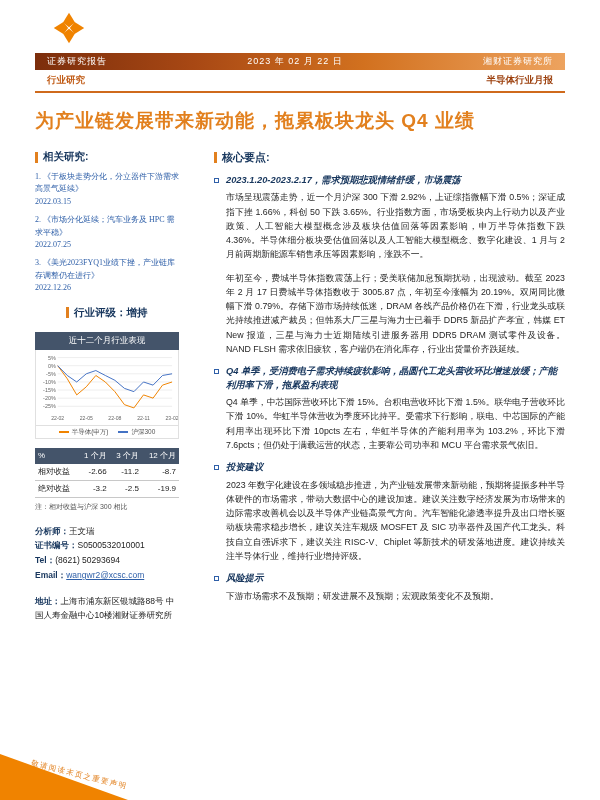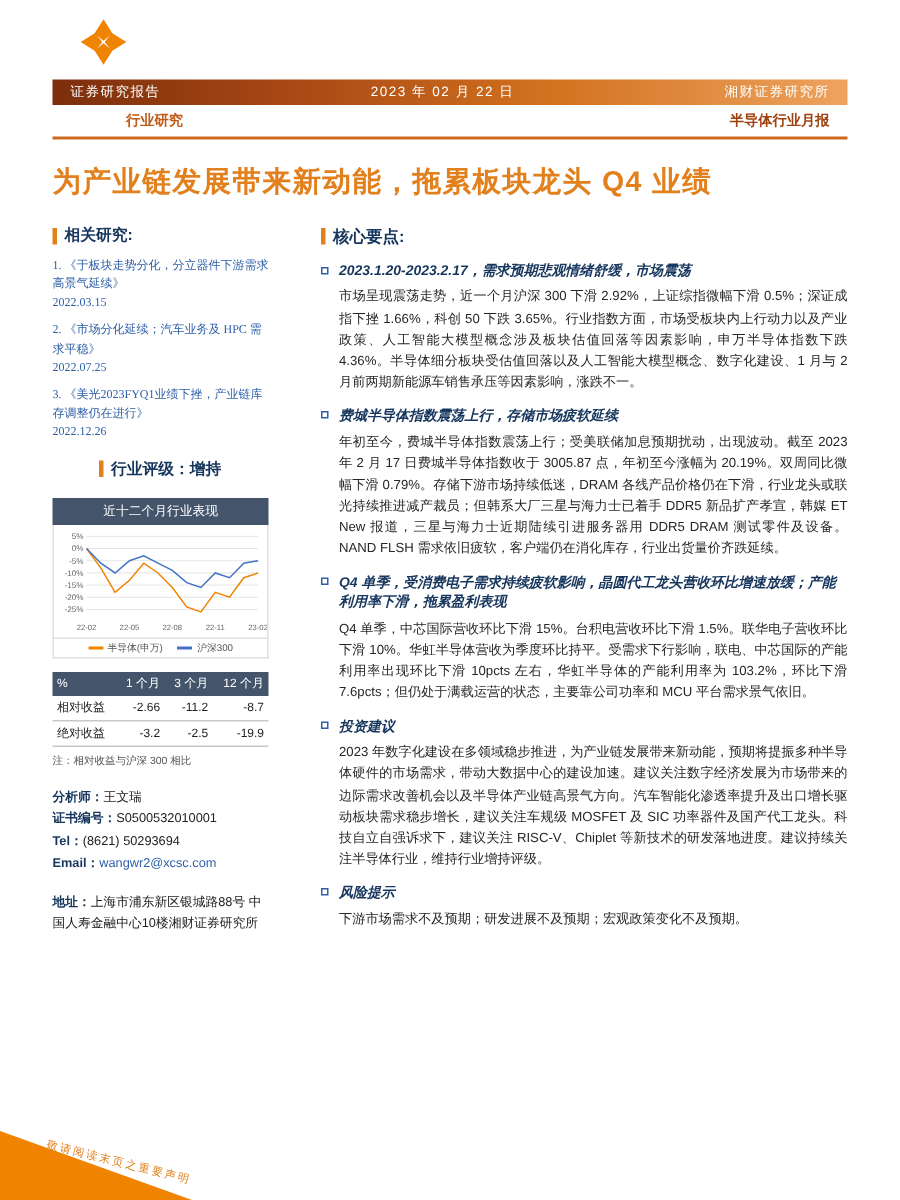--- a/index.html
+++ b/index.html
@@ -12,21 +12,21 @@
   .brand { display:flex; align-items:center; gap:10px; padding-left:18px; }
   .brand-logo { width:32px; height:32px; flex:none; }
   .brand-cn { font-size:15px; font-weight:bold; color:#1a1a1a; letter-spacing:2.5px; }
   .brand-en { font-size:6.8px; color:#555; letter-spacing:2.1px; margin-top:3px; }
 
   .band { margin-top:9px; height:17px; display:flex; justify-content:space-between; align-items:center;
           padding:0 12px; color:#fff; font-size:9px; letter-spacing:1px;
           background:linear-gradient(90deg,#7c2e0c 0%,#a84814 30%,#d2711f 62%,#eda35f 100%); }
   .subband { display:flex; justify-content:space-between; align-items:center; padding:4px 12px 4px;
              border-bottom:2px solid #cf6a1c; font-size:9.5px; font-weight:bold; }
-  .subband-left { color:#c05a14;margin-left:37px; }
+  .subband-left { color:#c05a14; }
   .subband-right { color:#9d4210; }
   .title { margin:15px 0 4px; font-size:19px; font-weight:bold; color:#e2801e; letter-spacing:1px; }
 
   
   .columns { display:flex; gap:35px; padding:10px 35px 0 35px; }
   aside { width:144px; flex:none; }
   main { flex:1; min-width:0; }
 
   .sec-head { display:flex; align-items:center; font-weight:bold; color:#17365d; font-size:10.5px; margin:2px 0 7px; }
   .obar { width:3px; height:11px; background:#e2801e; margin-right:5px; flex:none; }
@@ -46,21 +46,21 @@
 
   table.perf { width:100%; border-collapse:collapse; font-size:8px; margin-top:9px; }
   table.perf th { background:#44546a; color:#fff; font-weight:normal; padding:2.5px 3px; text-align:right; }
   table.perf th:first-child { text-align:left; }
   table.perf td { padding:2.5px 3px; border-bottom:0.6px solid #c8c8c8; color:#222; text-align:right; }
   table.perf td:first-child { text-align:left; color:#222; }
   .tbl-note { font-size:7px; color:#555; margin:4px 0 12px; }
 
   .contact { font-size:8.5px; color:#222; line-height:1.75; }
   .contact .lblb { font-weight:bold; color:#17365d; }
-  .email-val { color:#2e5fa8; cursor:pointer; }
+  .email-val { color:#2e5fa8; cursor:pointer;text-decoration:underline; }
   .addr { margin-top:12px; font-size:8.5px; color:#222; line-height:1.6; }
   .addr .lblb { font-weight:bold; color:#17365d; }
 
   
   .core-head { font-size:11px; margin-bottom:9px; }
   .section { margin-bottom:9px; }
   .sec-title { display:flex; gap:7px; font-size:9.3px; font-weight:bold; font-style:italic; color:#17365d; line-height:1.45; margin-bottom:3px; }
   .bullet { width:5px; height:5px; border:1.2px solid #2f5fa8; margin-top:3.5px; flex:none; background:#fff; }
   .sec-body { font-size:8.8px; color:#262626; line-height:1.62; text-align:justify; margin-left:12px; }
 
@@ -219,24 +219,20 @@
 
       <div class="section">
         <div class="sec-title">
           <span class="bullet"></span>
           <span>2023.1.20-2023.2.17，需求预期悲观情绪舒缓，市场震荡</span>
         </div>
         <div class="sec-body">市场呈现震荡走势，近一个月沪深 300 下滑 2.92%，上证综指微幅下滑 0.5%；深证成指下挫 1.66%，科创 50 下跌 3.65%。行业指数方面，市场受板块内上行动力以及产业政策、人工智能大模型概念涉及板块估值回落等因素影响，申万半导体指数下跌 4.36%。半导体细分板块受估值回落以及人工智能大模型概念、数字化建设、1 月与 2 月前两期新能源车销售承压等因素影响，涨跌不一。</div>
       </div>
 
       <div class="section">
-        <div class="sec-title">
-          <span class="bullet"></span>
-          <span>费城半导体指数震荡上行，存储市场疲软延续</span>
-        </div>
         <div class="sec-body">年初至今，费城半导体指数震荡上行；受美联储加息预期扰动，出现波动。截至 2023 年 2 月 17 日费城半导体指数收于 3005.87 点，年初至今涨幅为 20.19%。双周同比微幅下滑 0.79%。存储下游市场持续低迷，DRAM 各线产品价格仍在下滑，行业龙头或联光持续推进减产裁员；但韩系大厂三星与海力士已着手 DDR5 新品扩产孝宣，韩媒 ET New 报道，三星与海力士近期陆续引进服务器用 DDR5 DRAM 测试零件及设备。NAND FLSH 需求依旧疲软，客户端仍在消化库存，行业出货量价齐跌延续。</div>
       </div>
 
       <div class="section">
         <div class="sec-title">
           <span class="bullet"></span>
           <span>Q4 单季，受消费电子需求持续疲软影响，晶圆代工龙头营收环比增速放缓；产能利用率下滑，拖累盈利表现</span>
         </div>
         <div class="sec-body">Q4 单季，中芯国际营收环比下滑 15%。台积电营收环比下滑 1.5%。联华电子营收环比下滑 10%。华虹半导体营收为季度环比持平。受需求下行影响，联电、中芯国际的产能利用率出现环比下滑 10pcts 左右，华虹半导体的产能利用率为 103.2%，环比下滑 7.6pcts；但仍处于满载运营的状态，主要靠公司功率和 MCU 平台需求景气依旧。</div>
       </div>

